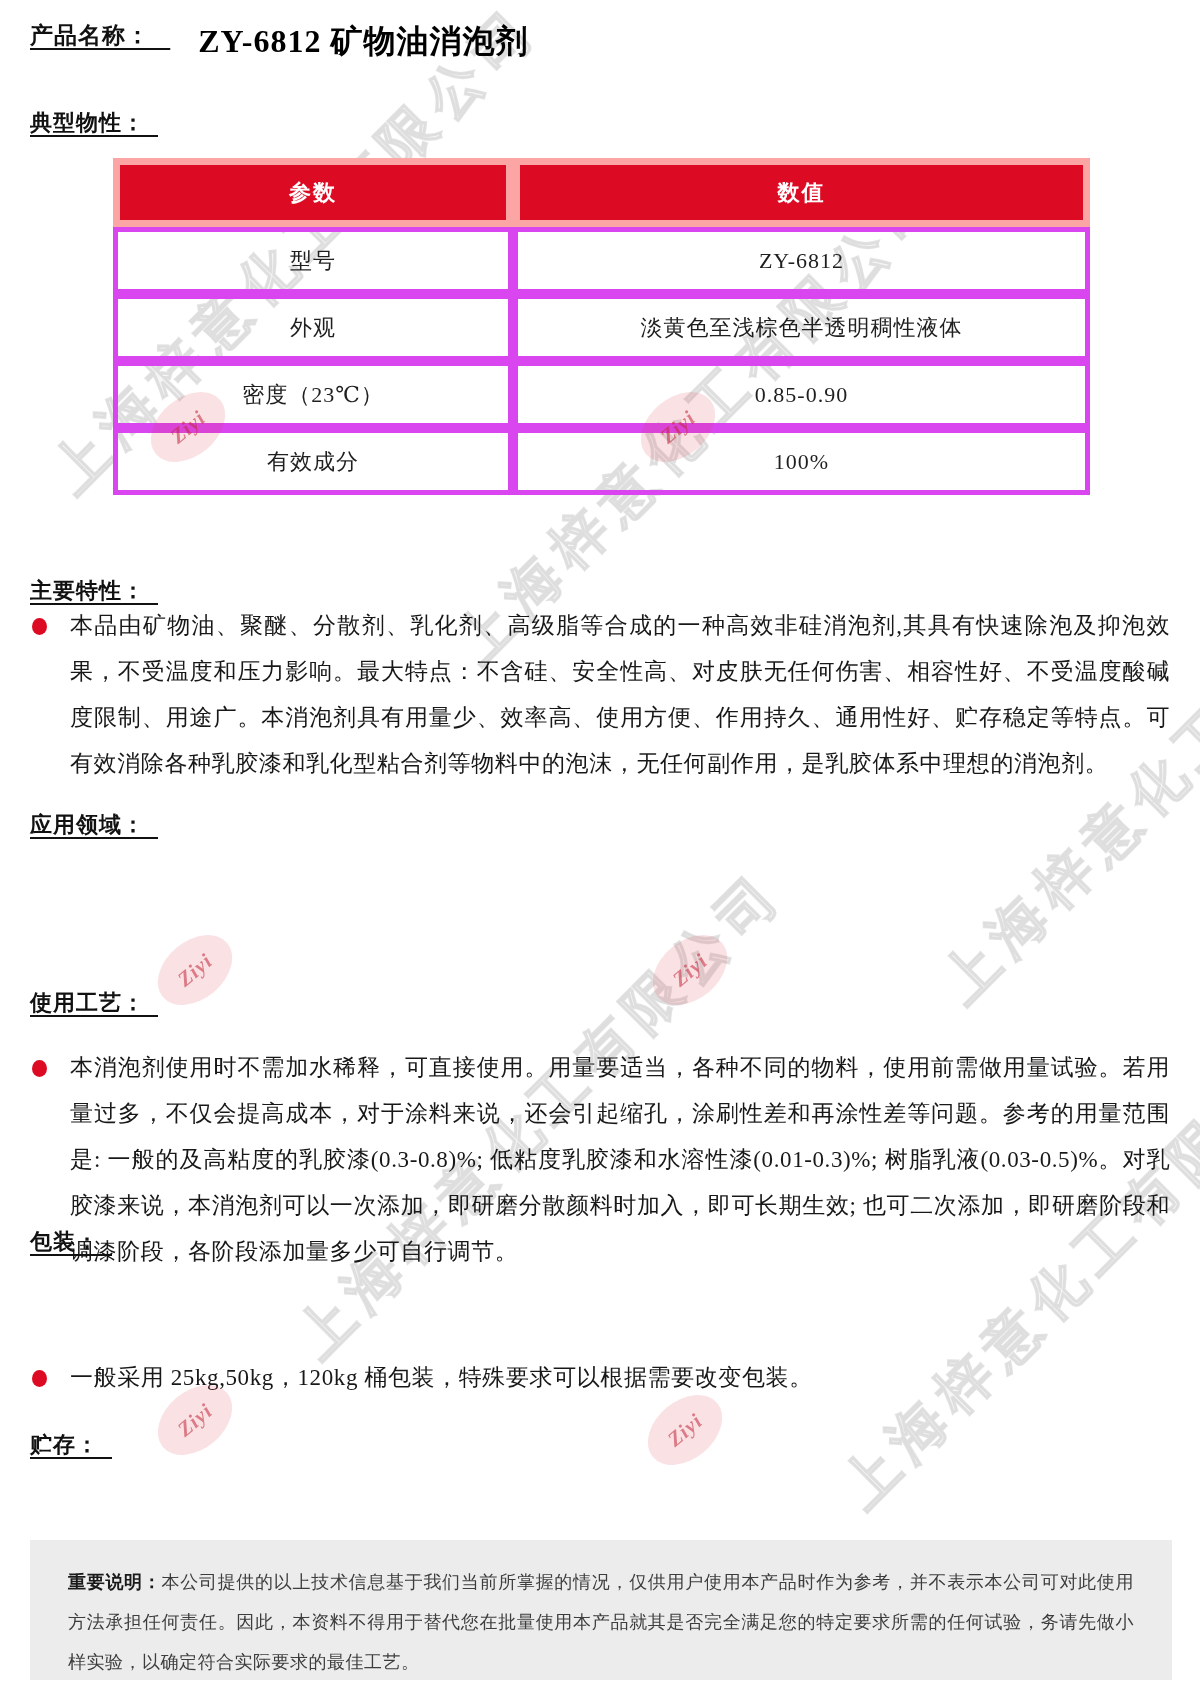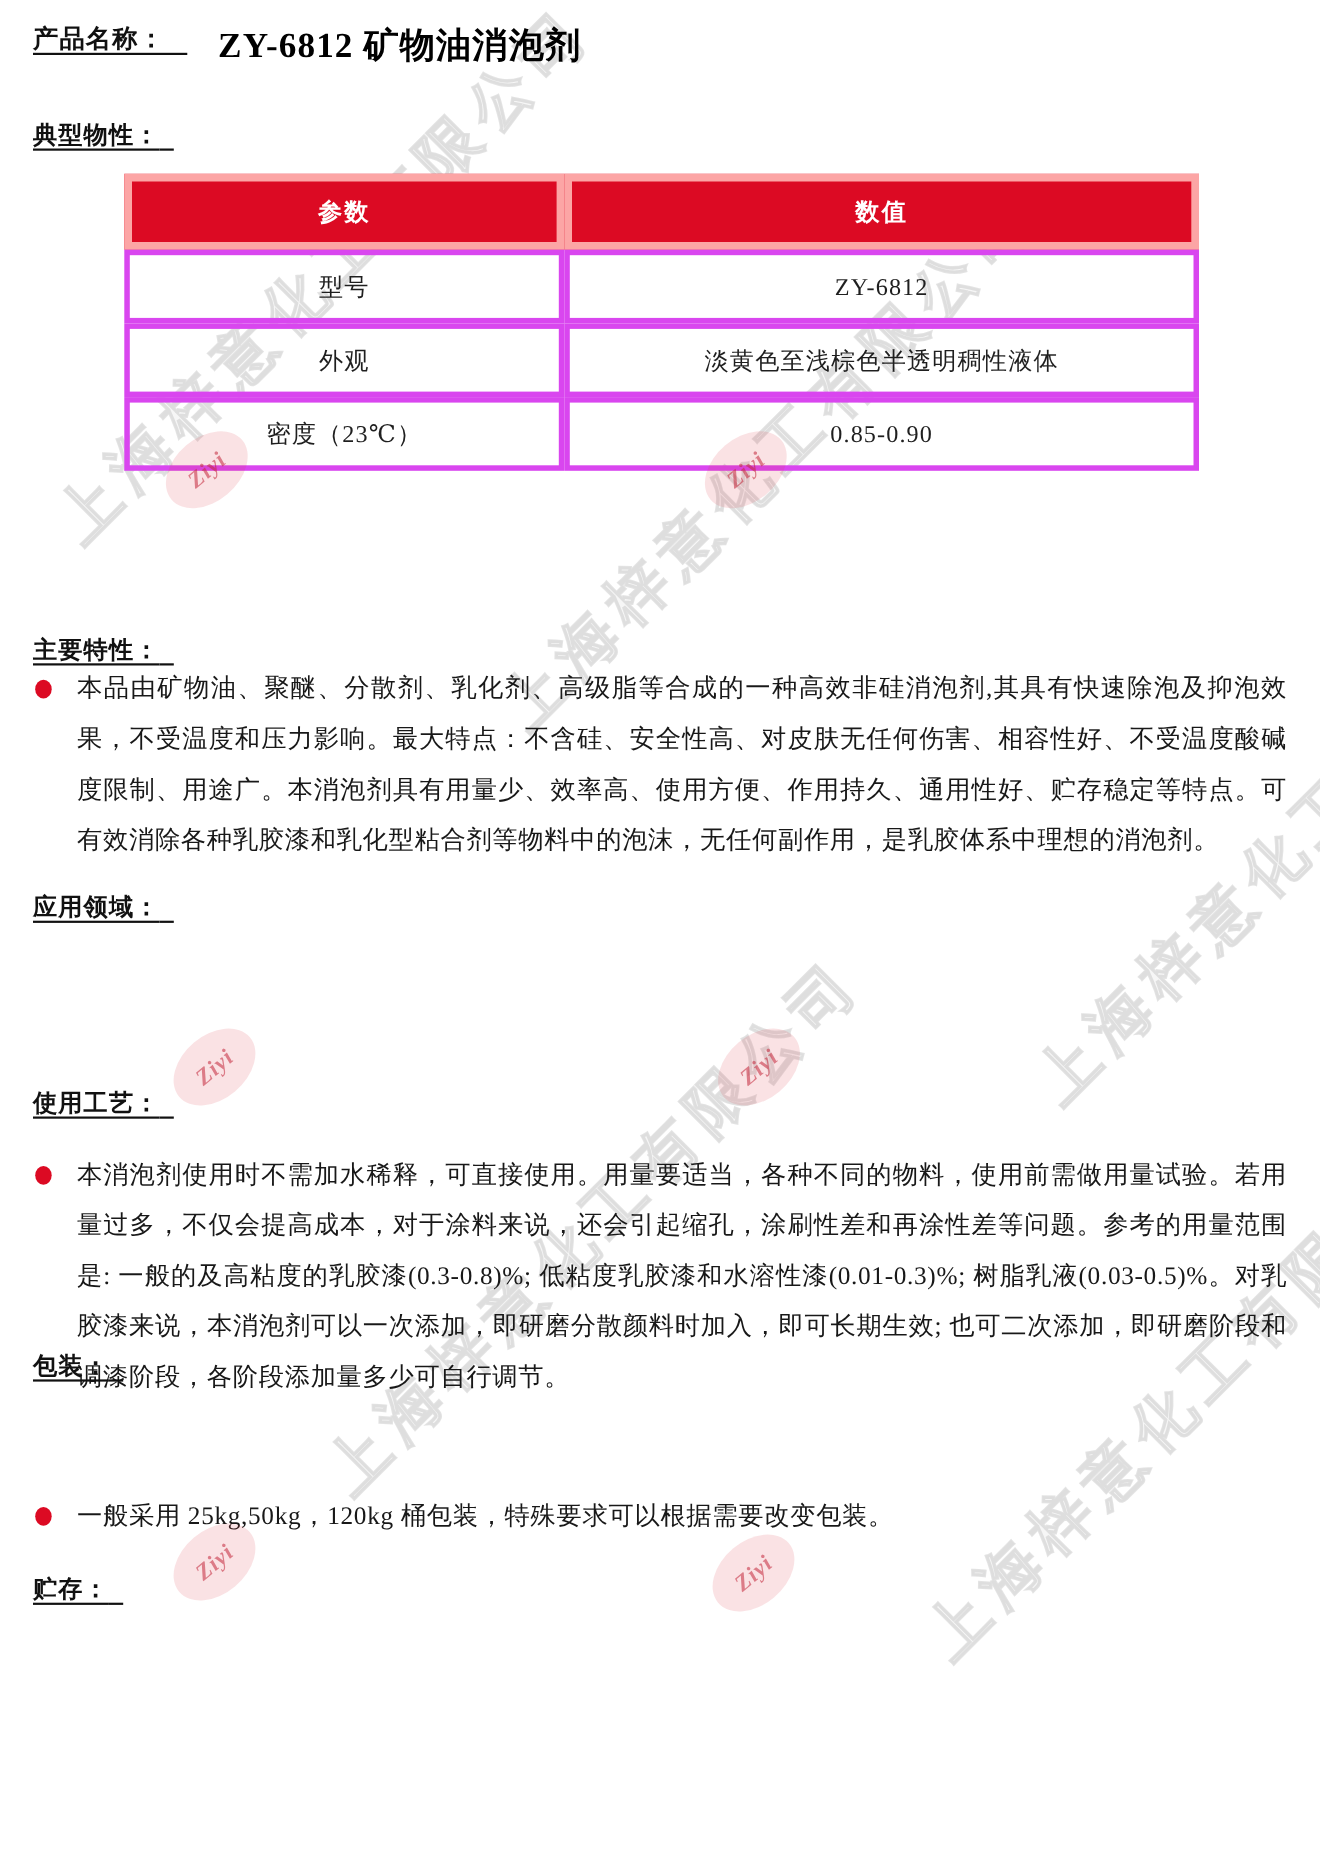--- a/index.html
+++ b/index.html
@@ -133,20 +133,24 @@
           <td>ZY-6812</td>
         </tr>
         <tr>
           <td>外观</td>
           <td>淡黄色至浅棕色半透明稠性液体</td>
         </tr>
         <tr>
           <td>密度（23℃）</td>
           <td>0.85-0.90</td>
         </tr>
+        <tr>
+          <td>有效成分</td>
+          <td>100%</td>
+        </tr>
       </tbody>
         </table>
     </div>
 
     <div class="sec-heading" style="top:548px;margin-top:28px;">主要特性：</div>
     <div class="bullet-block" style="top:603px;">
       <span class="bullet-dot"></span>
       <div class="bullet-text">本品由矿物油、聚醚、分散剂、乳化剂、高级脂等合成的一种高效非硅消泡剂,其具有快速除泡及抑泡效果，不受温度和压力影响。最大特点：不含硅、安全性高、对皮肤无任何伤害、相容性好、不受温度酸碱度限制、用途广。本消泡剂具有用量少、效率高、使用方便、作用持久、通用性好、贮存稳定等特点。可有效消除各种乳胶漆和乳化型粘合剂等物料中的泡沫，无任何副作用，是乳胶体系中理想的消泡剂。</div>
     </div>
 
@@ -159,20 +163,23 @@
     </div>
 
     <div class="sec-heading" style="top:1227px;">包装：</div>
     <div class="bullet-block" style="top:1355px;">
       <span class="bullet-dot"></span>
       <div class="bullet-text">一般采用 25kg,50kg，120kg 桶包装，特殊要求可以根据需要改变包装。</div>
     </div>
 
     <div class="sec-heading" style="top:1430px;">贮存：</div>
 
+    <div class="footer-note">
+      <b>重要说明：</b><span>本公司提供的以上技术信息基于我们当前所掌握的情况，仅供用户使用本产品时作为参考，并不表示本公司可对此使用方法承担任何责任。因此，本资料不得用于替代您在批量使用本产品就其是否完全满足您的特定要求所需的任何试验，务请先做小样实验，以确定符合实际要求的最佳工艺。</span>
+    </div>
 
   </div>
 
   <div class="stamp-layer">
     <div class="stamp" style="left:146px; top:398px;">
         <span>Ziyi</span>
       </div>
     <div class="stamp" style="left:636px; top:398px;">
         <span>Ziyi</span>
       </div>

